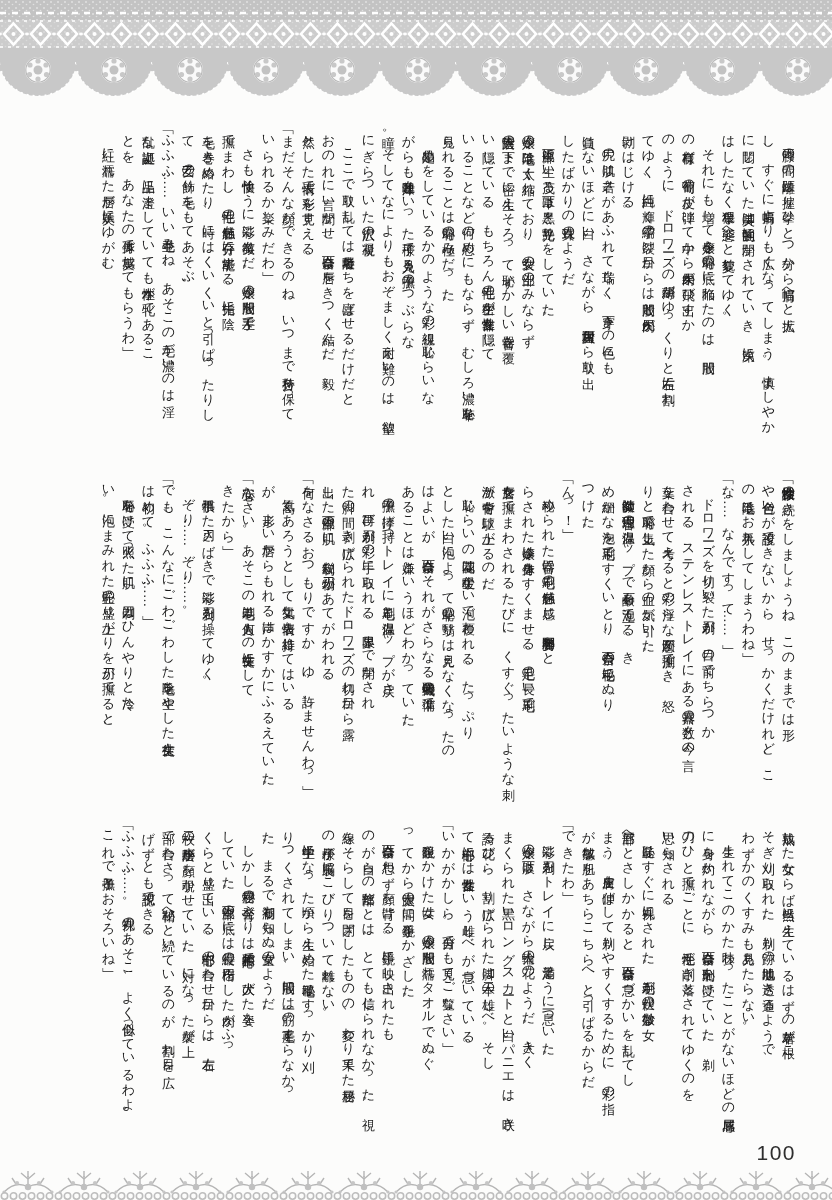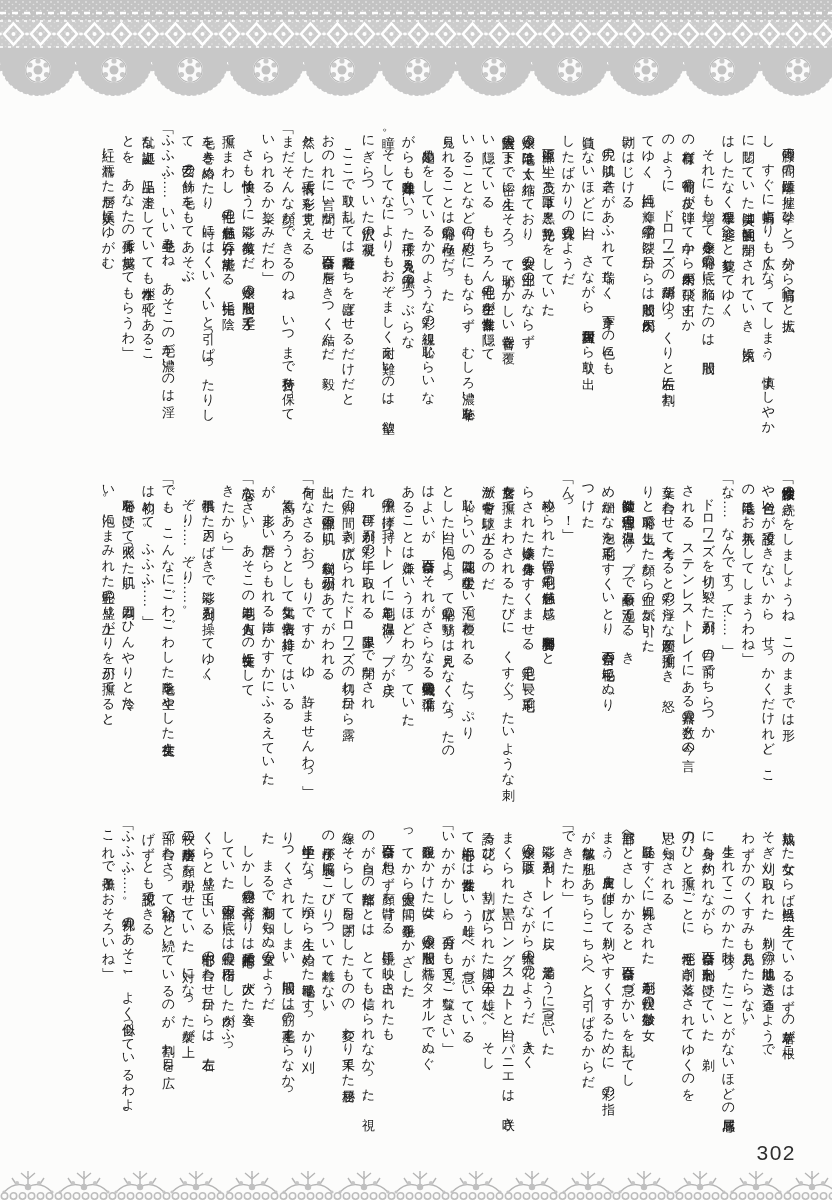--- a/index.html
+++ b/index.html
@@ -176,21 +176,21 @@
 た。まるで初潮も知らぬ童女のようだ。
 　しかし秘唇の発育ぶりは年齢相応で、大人びた姿を
 していた。下腹部の底には縦長の楕円をした肉がふっ
 くらと盛り出ている。中心部の合わせ目からは、左右
 二枚の小陰唇が顔を覗かせていた。対になった襞が上
 部で合わさって秘鞘へと続いているのが、割れ目を広
 げずとも視認できる。
 「ふふふ……。丸裸のあそこ、よく似合っているわよ。
 これで撫子とおそろいね」</div>
 
-  <div class="page-number">302</div>
+  <div class="page-number">100</div>
 
   <svg class="lace-bottom" width="832" height="30" aria-hidden="true">
     <defs>
       <pattern id="bflor" width="56" height="30" patternUnits="userSpaceOnUse">
         <g stroke="#b5b5b5" fill="none" stroke-width="1.4">
           <path d="M4 22 Q16 10 28 17 Q40 10 52 22"></path>
           <path d="M28 17 L28 6"></path>
           <path d="M28 9 L21 3 M28 9 L35 3 M28 7 L28 1"></path>
           <path d="M16 14 L12 8 M40 14 L44 8"></path>
         </g>

